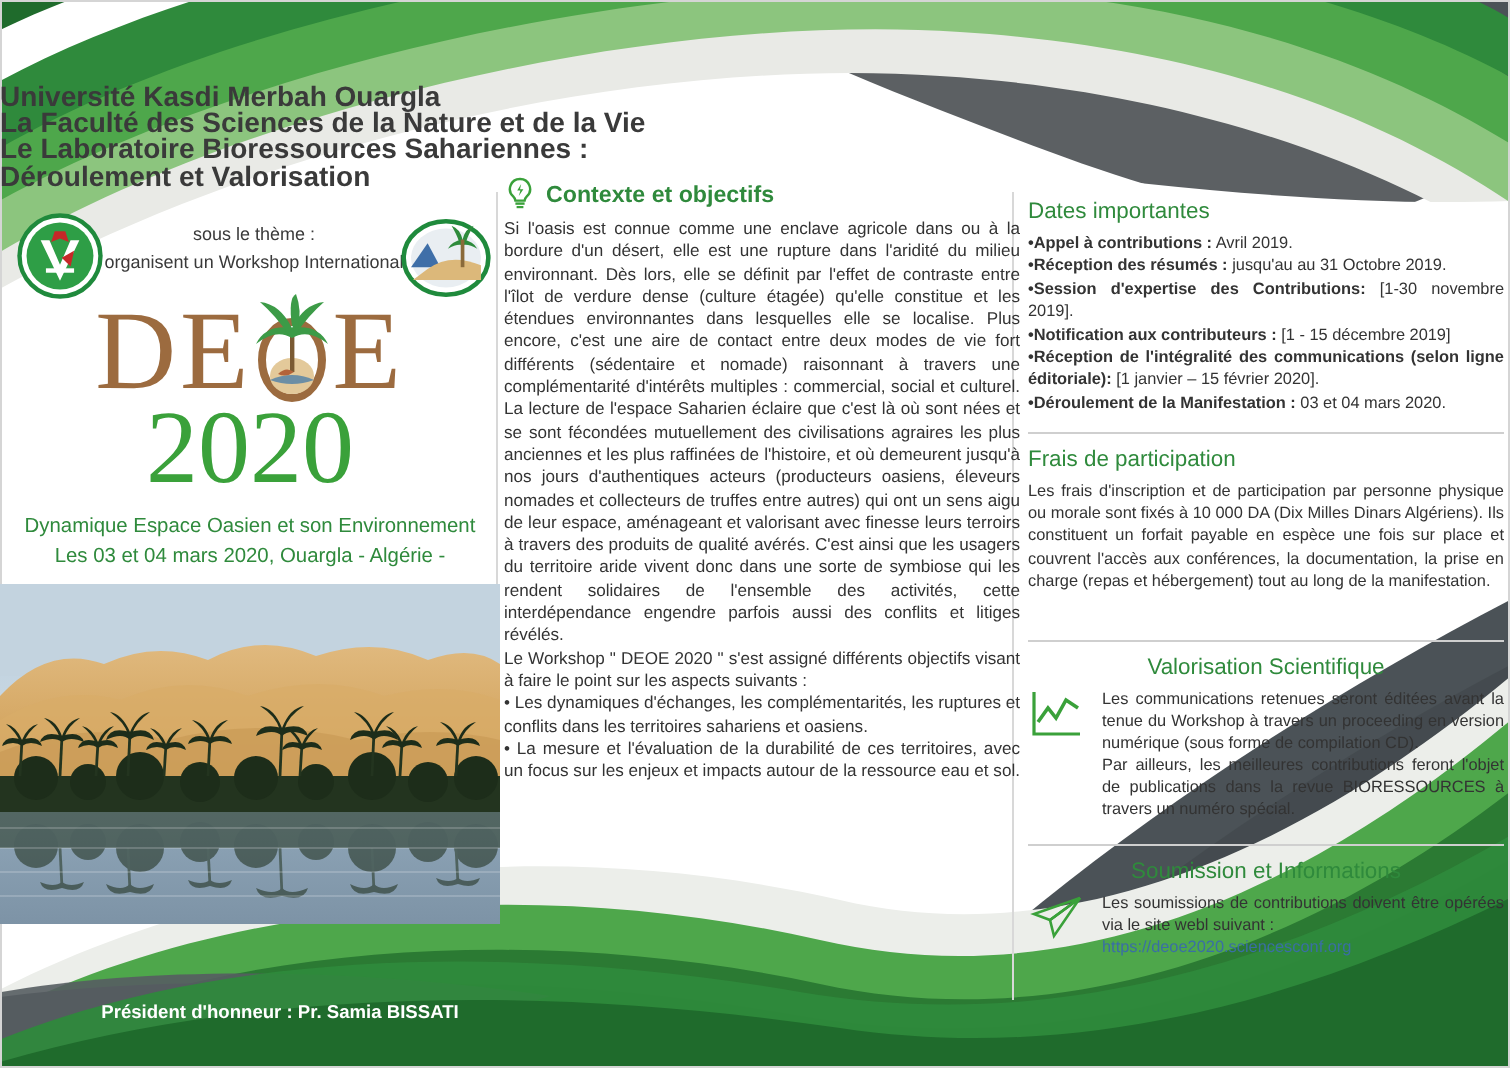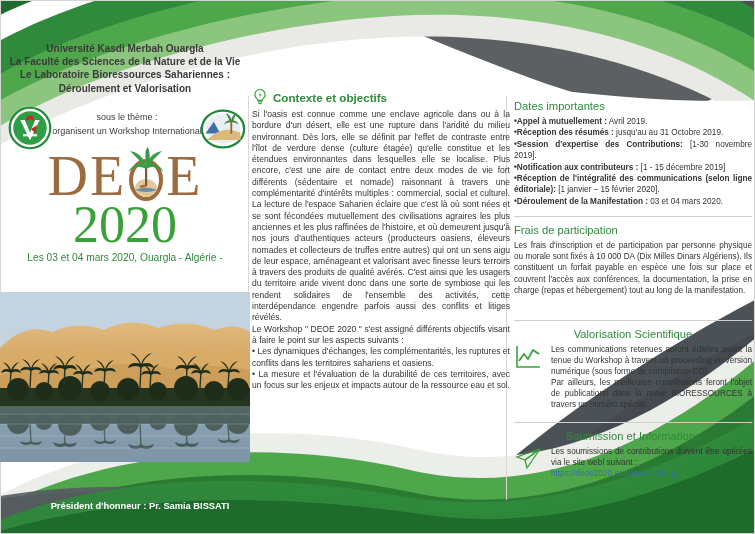--- a/index.html
+++ b/index.html
@@ -4,22 +4,22 @@
 <style>
   html,body{margin:0;padding:0;background:#ffffff;}
   body{width:755px;height:534px;font-family:"Liberation Sans",sans-serif;}
   #poster{position:relative;width:755px;height:534px;overflow:hidden;background:#ffffff;}
 
   
   .bg-svg{position:absolute;left:0;top:0;width:755px;height:534px;}
 
   
   #left-col{position:absolute;left:0;top:0;width:250px;height:534px;}
-  .uni-block{position:absolute;left:0;top:42px;width:250px;text-align:center;
-      font-size:10px;line-height:13.2px;color:#3a3a3a;font-weight:bold;}
+  .uni-block{position:absolute;left:0;top:42px;width:250px;
+      font-size:14px;line-height:13.2px;color:#3a3a3a;font-weight:bold;}
   .uni-block div{white-space:nowrap;}
 
   .org-row{position:absolute;left:0;top:104px;width:250px;height:50px;}
   .logo-umko{position:absolute;left:8px;top:2px;width:44px;height:44px;}
   .logo-lbs{position:absolute;left:200px;top:2px;width:46px;height:46px;}
   .org-text{position:absolute;left:52px;top:6px;width:150px;text-align:center;
       font-size:9px;line-height:14px;color:#3a3a3a;}
 
   .deoe-wrap{position:absolute;left:0;top:148px;width:250px;text-align:center;}
   .deoe-letters{position:relative;display:inline-block;height:56px;text-align:center;}
@@ -177,20 +177,21 @@
             <path d="M20 18 q-13 -2 -18 8 q10 -8 18 -3 z"></path>
             <path d="M20 18 q13 -2 18 8 q-10 -8 -18 -3 z"></path>
             <path d="M20 18 q-6 -12 -16 -13 q8 7 14 16 z"></path>
             <path d="M20 18 q6 -12 16 -13 q-8 7 -14 16 z"></path>
             <path d="M20 17 q-2 -14 2 -16 q3 8 1 17 z"></path>
           </g>
           <path d="M13 41 q4 -4 8 -1 q-4 3 -8 1z" fill="#b4633a"></path>
         </svg><span class="l">E</span>
       </div>
       <div class="deoe-year">2020</div>
+      <div class="deoe-sub">Dynamique Espace Oasien et son Environnement</div>
       <div class="deoe-sub2">Les 03 et 04 mars 2020, Ouargla - Algérie -</div>
     </div>
 
     <div class="oasis">
       <svg viewBox="0 0 250 170" width="250" height="170">
         <rect x="0" y="0" width="250" height="170" fill="url(#skyGrad)"></rect>
         <rect x="0" y="0" width="250" height="46" fill="#c3d3df"></rect>
         <path d="M0 56 Q24 30 52 40 Q78 28 104 38 Q130 24 158 36 Q188 26 214 38 Q236 30 250 40 L250 104 L0 104 Z" fill="url(#duneGrad)"></path>
         <path d="M0 68 Q30 50 60 58 Q92 44 124 56 Q160 44 192 56 Q224 48 250 58 L250 104 L0 104 Z" fill="#d8ac68" opacity="0.75"></path>
         <path d="M0 84 Q40 68 84 78 Q130 66 178 78 Q216 70 250 78 L250 104 L0 104 Z" fill="#c99a56" opacity="0.7"></path>
@@ -335,21 +336,21 @@
       <p>• Les dynamiques d'échanges, les complémentarités, les ruptures et conflits dans les territoires sahariens et oasiens.</p>
       <p>• La mesure et l'évaluation de la durabilité de ces territoires, avec un focus sur les enjeux et impacts autour de la ressource eau et sol.</p>
     </div>
   </div>
 
   <div id="right-col">
 
     <div>
       <div class="r-title">Dates importantes</div>
       <div class="bullets">
-        <span class="b"><span class="lbl">•Appel à mutuellement :</span><span> Avril 2019.</span></span>
+        <span class="b"><span class="lbl">•Appel à contributions :</span><span> Avril 2019.</span></span>
         <span class="b"><span class="lbl">•Réception des résumés :</span><span> jusqu'au au 31 Octobre 2019.</span></span>
         <span class="b"><span class="lbl">•Session d'expertise des Contributions:</span><span> [1-30 novembre 2019].</span></span>
         <span class="b"><span class="lbl">•Notification aux contributeurs :</span><span> [1 - 15 décembre 2019]</span></span>
         <span class="b"><span class="lbl">•Réception de l'intégralité des communications (selon ligne éditoriale):</span><span> [1 janvier – 15 février 2020].</span></span>
         <span class="b"><span class="lbl">•Déroulement de la Manifestation :</span><span> 03 et 04 mars 2020.</span></span>
       </div>
     </div>
 
     <div class="rule"></div>
 

